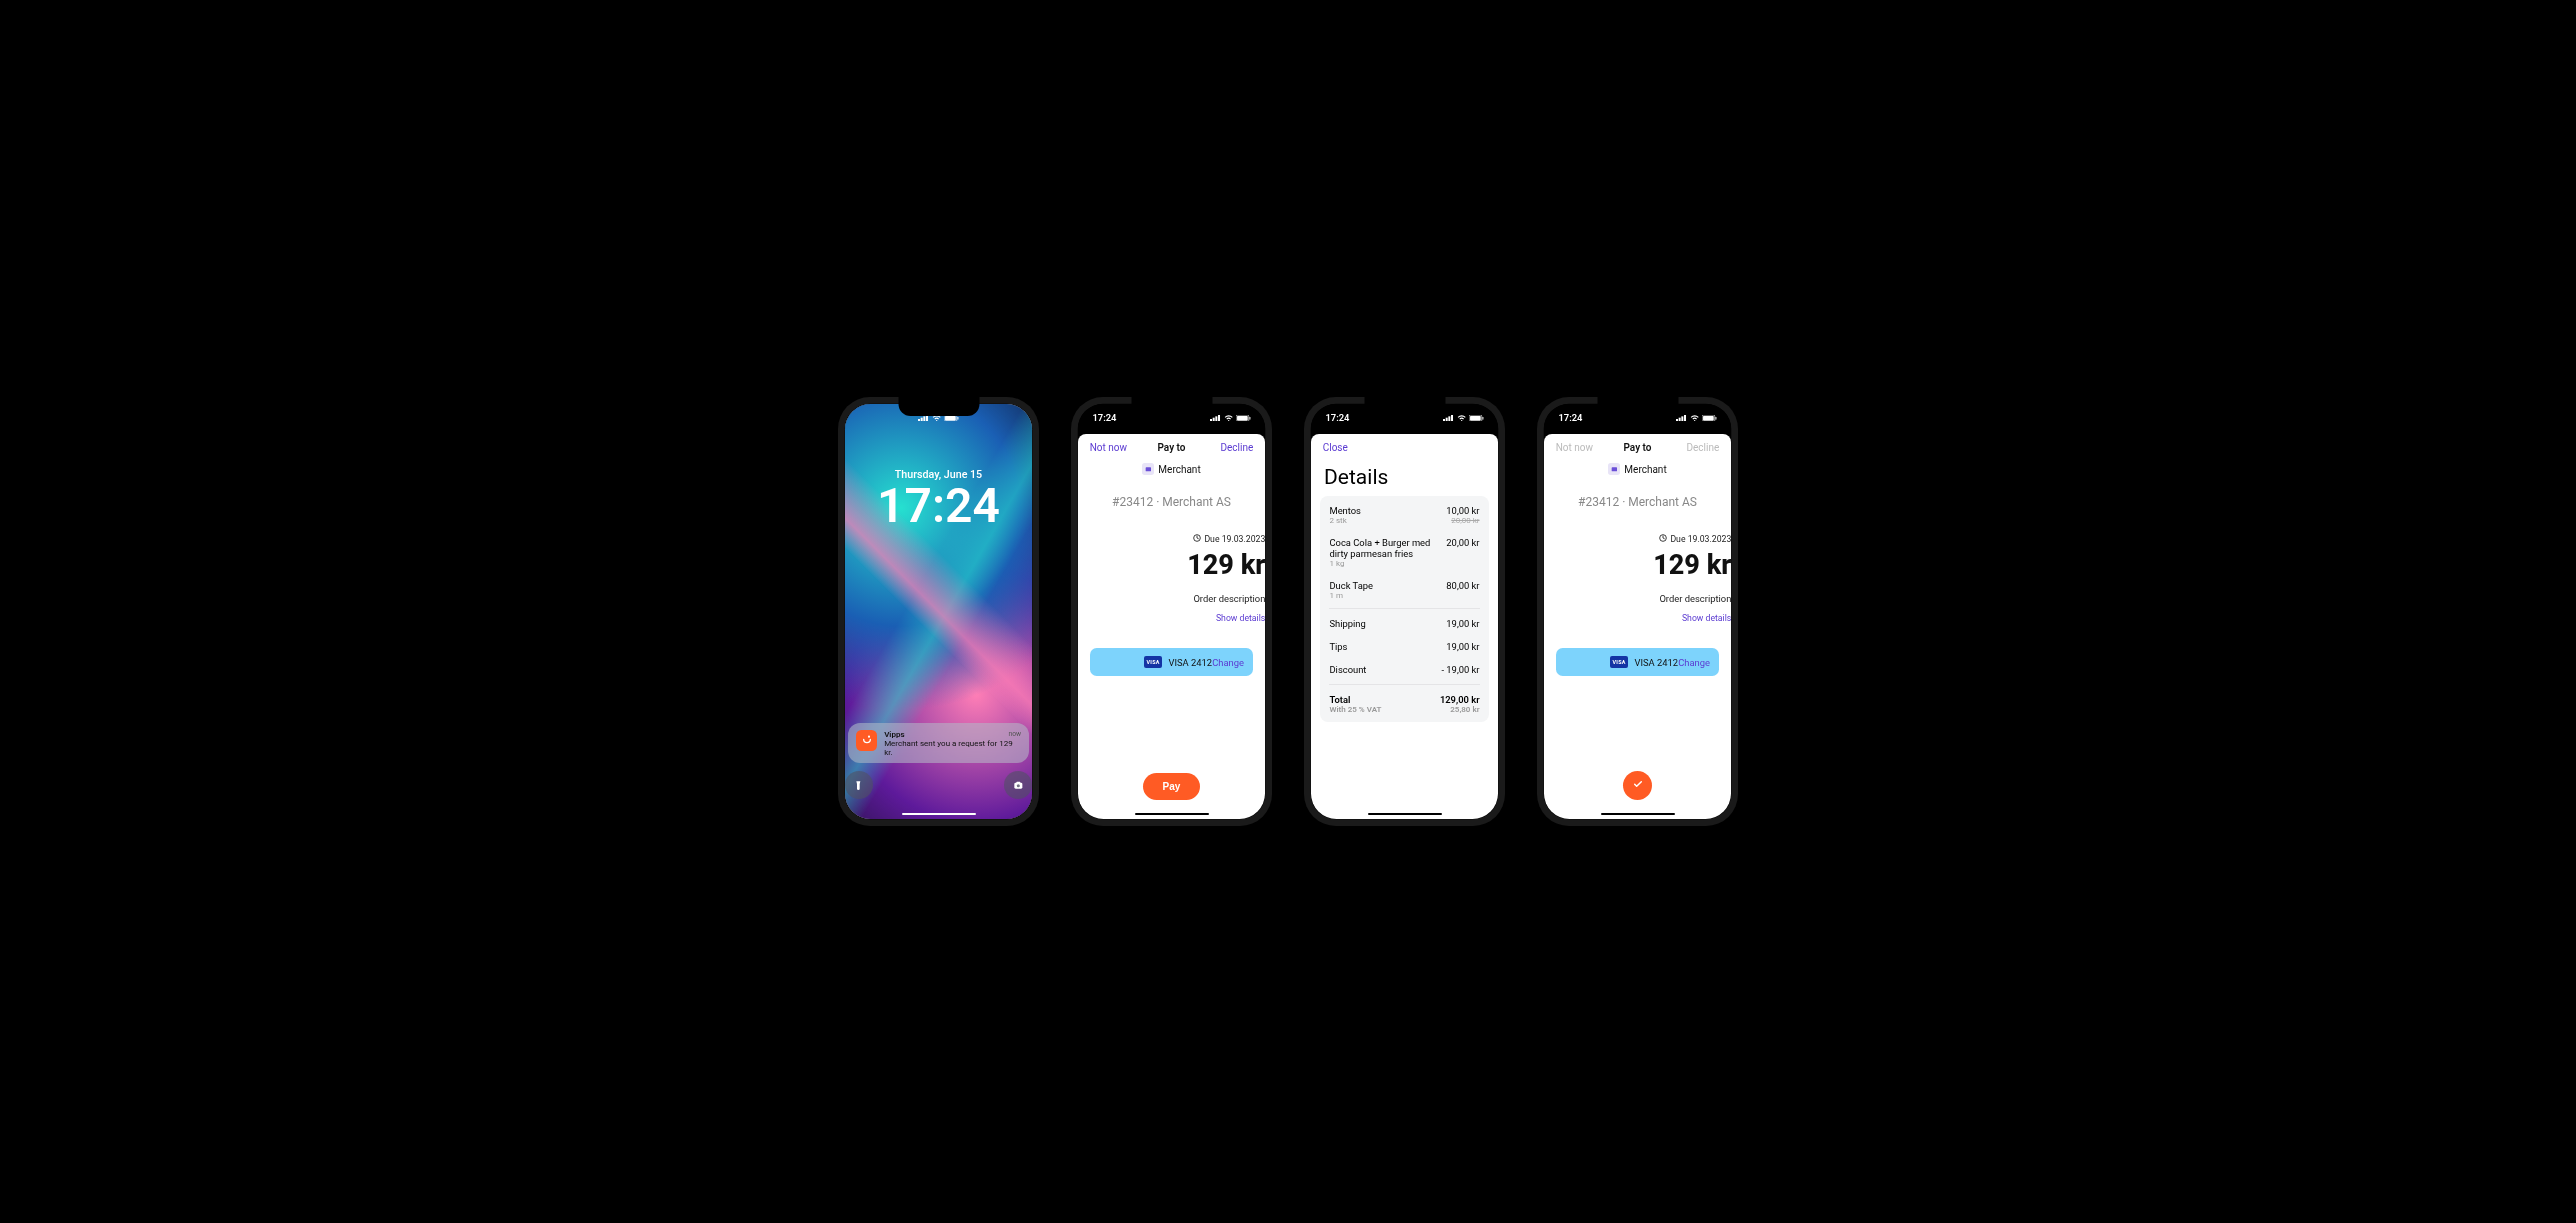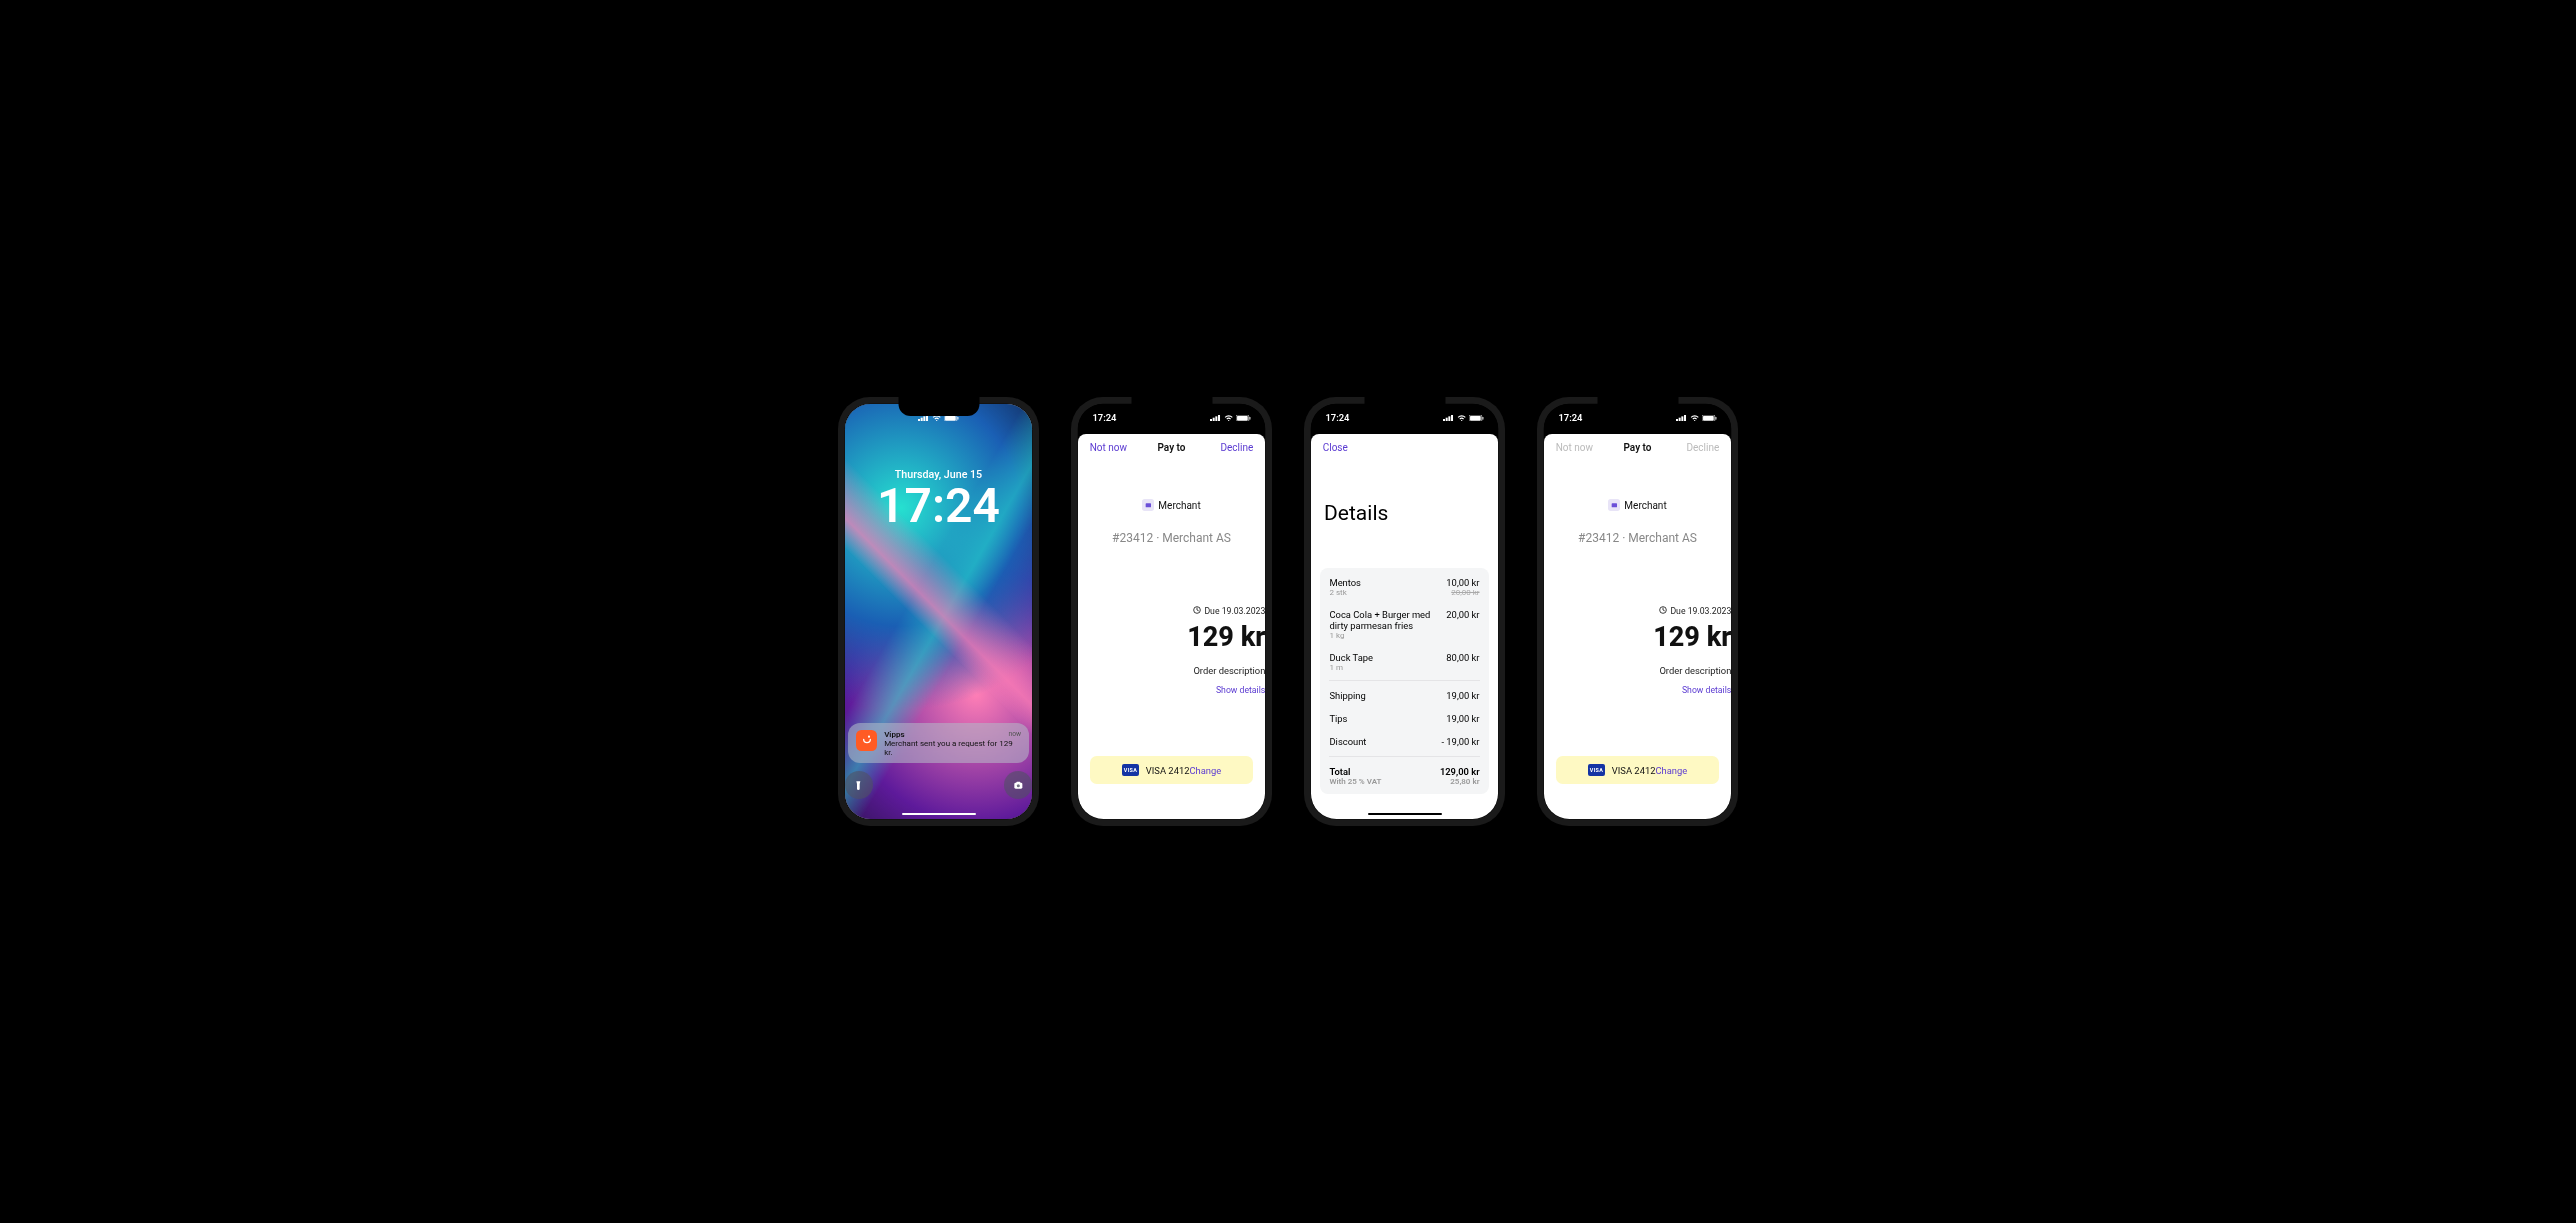--- a/index.html
+++ b/index.html
@@ -158,21 +158,20 @@
   .sheet-bg { background: #000; flex: 1; display: flex; flex-direction: column; }
   .sheet {
     flex: 1;
     background: #fff;
     border-top-left-radius: 8px;
     border-top-right-radius: 8px;
     margin-top: 2.7px;
     display: flex;
     flex-direction: column;
     position: relative;
-    gap: 36px;
   }
   .status-black { background: #000; color: #fff; }
   .nav {
     display: flex;
     justify-content: space-between;
     align-items: center;
     padding: 8px 12px;
     font-size: 10px;
   }
   .nav-left, .nav-right { color: #5b3bd1; min-width: 40px; }
@@ -197,26 +196,26 @@
     justify-content: center;
   }
   .merchant-sub { font-size: 12px; color: #888; margin-top: 19px; }
   .amount-block { text-align: right; margin-top: 23px; }
   .due { font-size: 8.7px; color: #222; display: inline-flex; align-items: center; gap: 3.4px; }
   .amount { font-size: 27px; font-weight: 800; color: #111; margin-top: 4px; }
   .order-desc { font-size: 9.4px; color: #222; margin-top: 12px; }
   .show-details { color: #5b3bd1; font-size: 8.7px; margin-top: 9.4px; display: inline-block; }
   .card-row {
     margin: 24px 12px 0;
-    background: #fef9c3;
+    background: #7dd3fc;
     border-radius: 6.7px;
     padding: 8px 9.4px;
     display: flex;
     align-items: center;
-    justify-content: center;
+    justify-content: flex-end;
     font-size: 9.4px;
   }
   .card-left { display: flex; align-items: center; gap: 6.7px; color: #111; }
   .visa-badge {
     width: 17.4px;
     height: 12px;
     background: #1434a4;
     border-radius: 2px;
     color: #fff;
     font-size: 5.4px;

